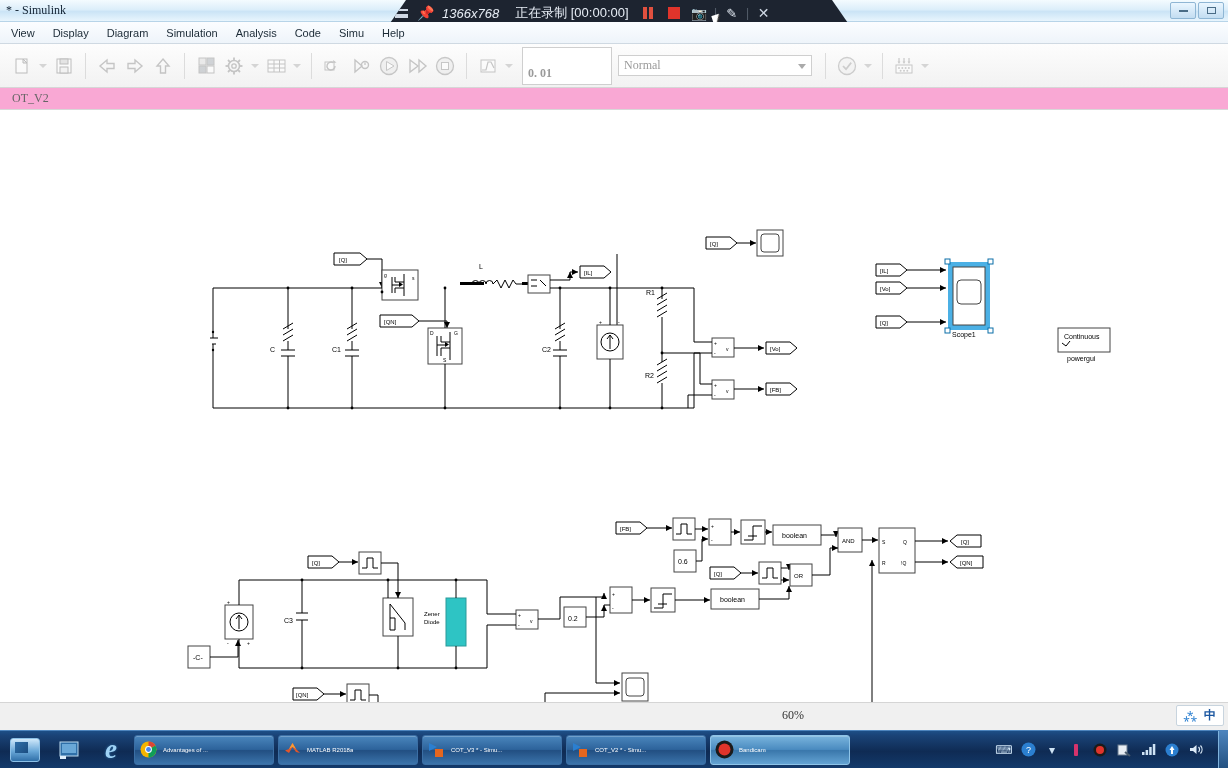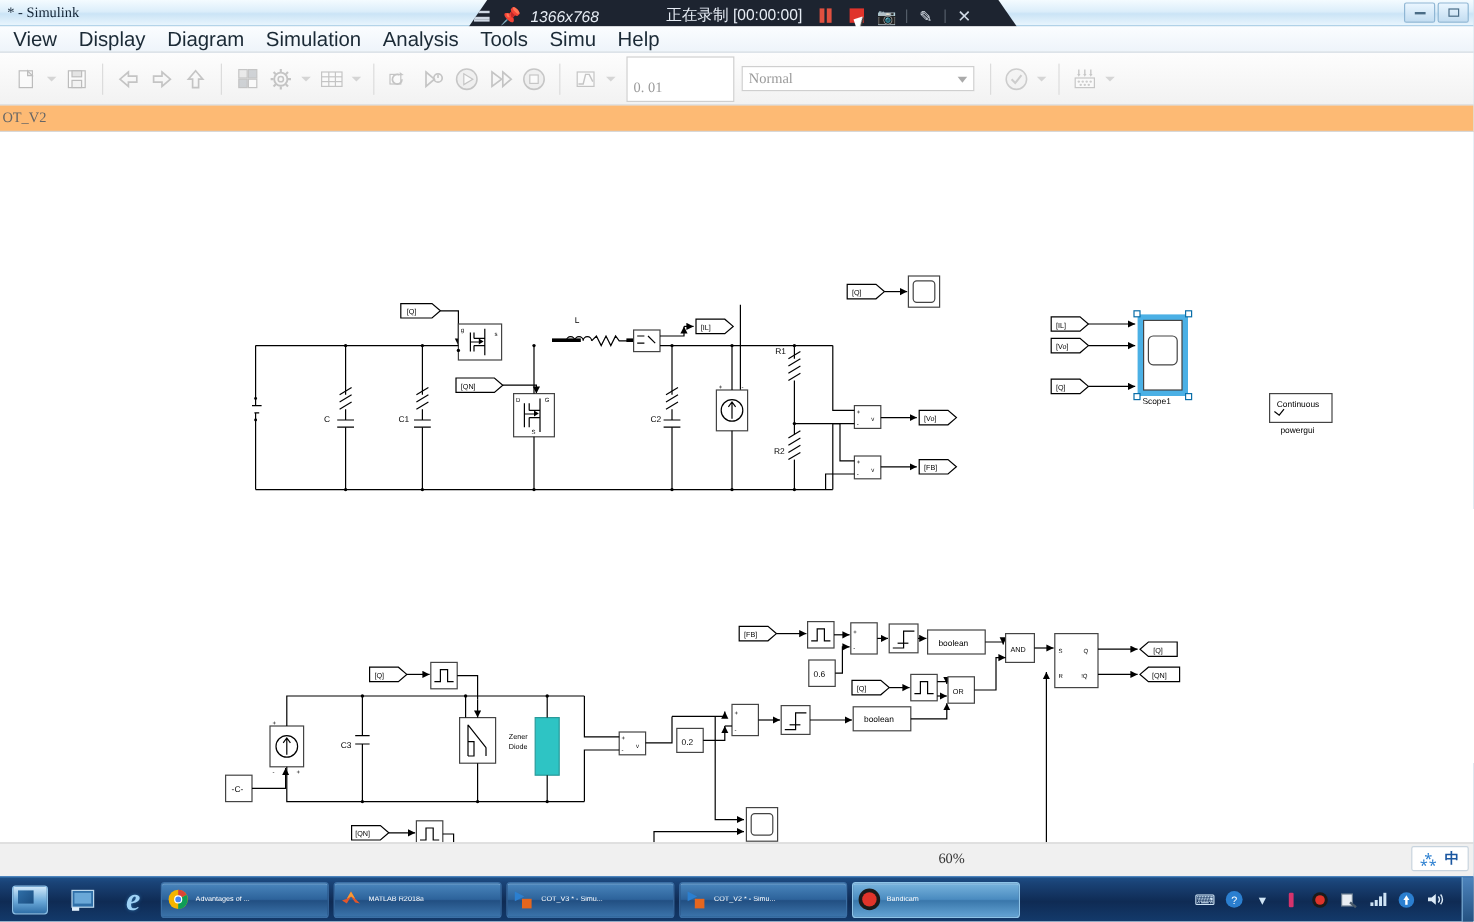--- a/index.html
+++ b/index.html
@@ -44,21 +44,21 @@
     font-size:12px;
     clip-path: polygon(18px 0, 444px 0, 462px 26px, 0 26px);
   }
   #recbar .rb{ display:flex; align-items:center; justify-content:center; height:26px; }
   .ham{ width:26px; }
   .ham i{ display:block; width:13px; height:9px; border-top:2px solid #cfd8e4;
           border-bottom:2px solid #cfd8e4; position:relative;}
   .ham i:after{content:"";position:absolute;left:0;top:3px;width:13px;height:2px;background:#cfd8e4;}
   .pin{ width:24px; color:#5b9bd5; font-size:14px; }
   .resl{ padding:0 10px 0 4px; font-size:13px;font-style:italic; }
-  .recstat{ padding:0 6px; font-size:13px;margin-left:40px; }
+  .recstat{ padding:0 6px; font-size:13px; }
   .ricon{ width:26px; cursor:pointer; }
   .pauseI{ display:flex; gap:2px; }
   .pauseI b{ display:block;width:4px;height:12px;background:#e0503f; }
   .stopI{ width:12px;height:12px;background:#e0342b; }
   .camI{ font-size:13px; color:#dfe6ef; }
   .penI{ font-size:13px; color:#dfe6ef; }
   .sep{ color:#555e6b; font-size:12px; width:6px; text-align:center; }
   .closeI{ font-size:14px; color:#cfd8e4; }
   #mouse-cursor{
     position:absolute; left:713px; top:14px; width:0;height:0;
@@ -73,21 +73,21 @@
     position:absolute; left:0; top:22px; width:1228px; height:708px;
     background:#f0f0f0;
   }
   
   #menubar{
     height:22px; background:linear-gradient(180deg,#fbfdff,#eef4fa);
     border-bottom:1px solid #cfd9e2;
     display:flex; align-items:center; padding-left:2px;
   }
   #menubar .mi{
-    font-size:17px; color:#1b2a36; padding:19px 9px; cursor:default; white-space:nowrap;text-align:center;
+    font-size:11px; color:#1b2a36; padding:19px 9px; cursor:default; white-space:nowrap;text-align:center;
   }
 
   
   #toolbar{
     height:44px; background:linear-gradient(180deg,#fdfdfd,#f2f2f2);
     border-bottom:1px solid #d6d6d6;
     display:flex; align-items:center; padding:0 4px; gap:0;
   }
   .tgrp{ display:flex; align-items:center; height:36px; padding:0 4px; }
   .tdiv{ width:1px; height:26px; background:#dcdcdc; margin:0 3px; }
@@ -95,34 +95,35 @@
     width:28px;height:28px; display:flex;align-items:center;justify-content:center;
     opacity:.45; cursor:default;
   }
   .tbtn.sm{ width:14px; }
   .caret{ width:0;height:0;border-left:4px solid transparent;border-right:4px solid transparent;
           border-top:4px solid #777; opacity:.6;}
   .tfield{
     width:90px;height:21px;border:1px solid #cfcfcf;background:#fff;
     font-size:12px; color:#9a9a9a; padding:18px 5px; margin:0 6px;
     font-family:"Liberation Serif", serif;
+    font-weight:bold;
   }
   .tselect{
     width:194px;height:21px;border:1px solid #cfcfcf;background:#fff;
     font-size:12px;color:#9a9a9a;padding:2px 5px; position:relative; margin-right:6px;
     font-family:"Liberation Serif", serif;
   }
   .tselect .ca{ position:absolute; right:5px; top:8px;
     width:0;height:0;border-left:4px solid transparent;border-right:4px solid transparent;
     border-top:5px solid #aaa; }
 
   
   #breadcrumb{
-    height:22px; background:#fdba74; border-bottom:1px solid #d8d8d8;
-    display:flex; align-items:center; padding-left:2px;
+    height:22px; background:#f9a8d4; border-bottom:1px solid #d8d8d8;
+    display:flex; align-items:center; padding-left:12px;
   }
   #breadcrumb .bc{ font-size:12px; color:#666; font-family:"Liberation Serif", serif; }
 
   
   #canvas{
     position:relative; height:592px; background:#fff; overflow:hidden;
   }
   #canvas svg{ position:absolute; left:0; top:0; }
 
   
@@ -238,21 +239,21 @@
 <div id="mouse-cursor"></div>
 
 <div id="simwin">
 
   <div id="menubar">
     <div class="mi">View</div>
     <div class="mi">Display</div>
     <div class="mi">Diagram</div>
     <div class="mi">Simulation</div>
     <div class="mi">Analysis</div>
-    <div class="mi">Tools</div>
+    <div class="mi">Code</div>
     <div class="mi">Simu</div>
     <div class="mi">Help</div>
   </div>
 
   <div id="toolbar">
     <div class="tgrp">
       <div class="tbtn">
         <svg width="18" height="18" viewBox="0 0 18 18">
             <rect x="3" y="2" width="11" height="14" fill="#fff" stroke="#777"></rect>
             <path d="M10 2 L14 6 L10 6 Z" fill="#ddd" stroke="#777"></path>

